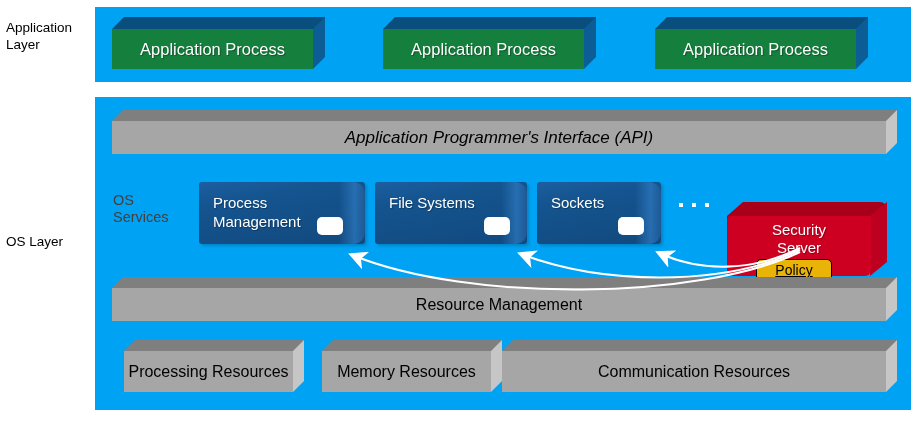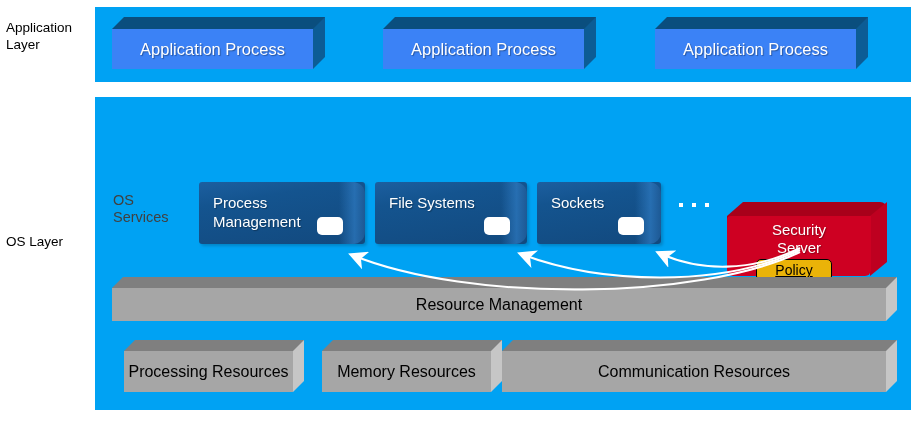--- a/index.html
+++ b/index.html
@@ -64,21 +64,21 @@
     right: 0; top: 0;
     width: 12px; height: 100%;
     background: #0C5C95;
     clip-path: polygon(0 12px, 100% 0, 100% calc(100% - 12px), 0 100%);
   }
   .slab3d .front {
     position: absolute;
     left: 0; top: 12px;
     width: calc(100% - 12px);
     height: calc(100% - 12px);
-    background: #3b82f6;
+    background: #15803d;
     display: flex;
     align-items: center;
     justify-content: center;
     color: #ffffff;
     font-size: 16.5px;
     font-family: "Liberation Sans", sans-serif;
     text-shadow: 1px 1px 1px rgba(0,0,0,0.35);
   }
   #app-proc-0 { left: 112px; top: 17px; width: 213px; height: 52px; }
   #app-proc-1 { left: 383px; top: 17px; width: 213px; height: 52px; }
@@ -278,20 +278,25 @@
   </div>
 
   <div class="slab3d" id="app-proc-2">
     <div class="top"></div>
     <div class="side"></div>
     <div class="front">Application Process</div>
   </div>
 
   <div class="blue-panel" id="os-panel"></div>
 
+  <div class="graybar" id="api-bar">
+    <div class="g-top"></div>
+    <div class="g-side"></div>
+    <div class="g-front">Application Programmer's Interface (API)</div>
+  </div>
 
   <div id="os-services-label">OS
 Services</div>
 
   <div class="svc" id="svc-process">
     <div class="svc-sheen"></div>
     <div class="svc-label">Process
 Management</div>
     <div class="hook"></div>
   </div>

